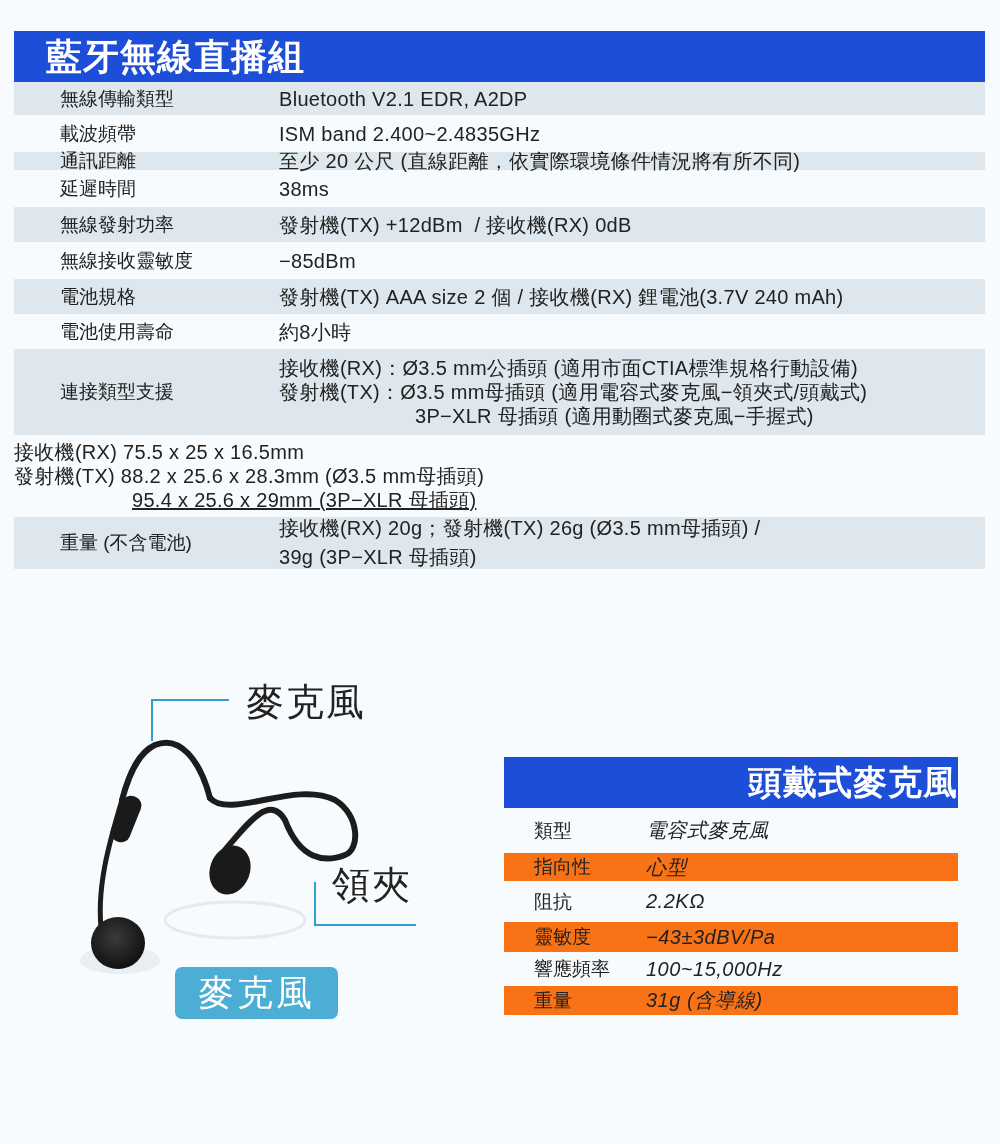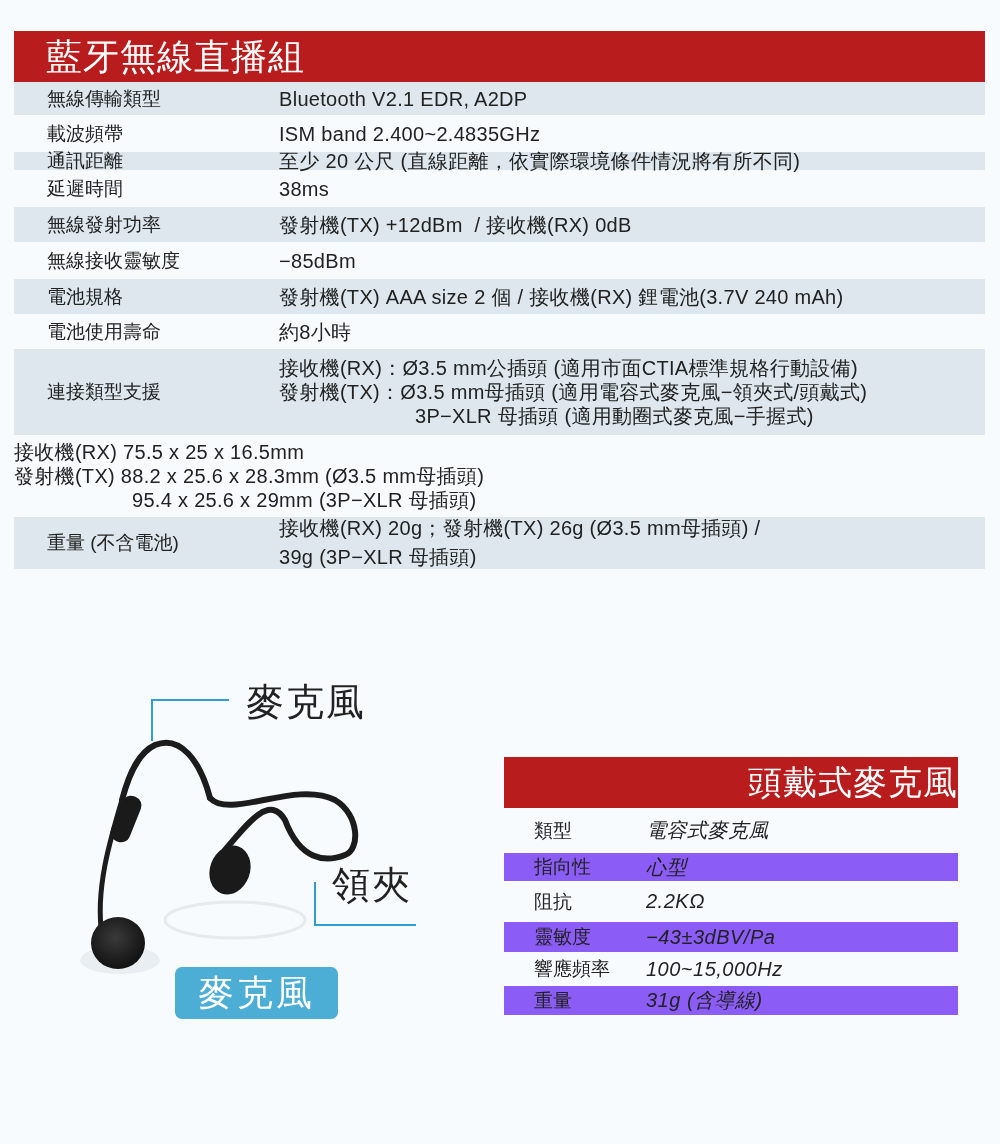--- a/index.html
+++ b/index.html
@@ -8,45 +8,45 @@
     background: #f8fbfd;
     font-family: "Liberation Sans", "DejaVu Sans", sans-serif;
     color: #222;
     position: relative;
     overflow: hidden;
   }
   .spec-table {
     position: absolute; left: 14px; top: 31px; width: 971px;
   }
   .table-header {
-    height: 51px; background: #b91c1c; color: #fff;
+    height: 51px; background: #1d4ed8; color: #fff;
     font-size: 36px; line-height: 51px; padding-left: 32px;
-    box-sizing: border-box; letter-spacing: 1px;
+    box-sizing: border-box; letter-spacing: 1px; font-weight: bold;
   }
   .row { display: flex; align-items: center; box-sizing: border-box; }
   .row.shaded { background: #dde7ed; }
   .row .label {
-    width: 265px; padding-left: 33px; box-sizing: border-box;
+    width: 265px; padding-left: 46px; box-sizing: border-box;
     font-size: 19px; color: #222;
   }
   .row .value {
     flex: 1; font-size: 20px; color: #222; line-height: 24px; letter-spacing: 0.3px;
   }
   .value .line { display: block; white-space: pre; }
   .value .indent1 { padding-left: 136px; }
-  .value .indent2 { padding-left: 118px; }
+  .value .indent2 { padding-left: 118px; text-decoration: underline; }
 
   .mic-table {
     position: absolute; left: 504px; top: 757px; width: 454px;
   }
   .mic-table .table-header {
     font-size: 34px; padding-left: 12px; height: 51px; line-height: 51px; text-align: right;
   }
   .mic-row { display: flex; align-items: center; }
-  .mic-row.shaded { background: #8b5cf6; }
+  .mic-row.shaded { background: #f97316; }
   .mic-row .label { width: 142px; padding-left: 30px; box-sizing: border-box; font-size: 19px; }
   .mic-row .value { font-size: 20px; letter-spacing: 0.5px; font-style: italic; }
 
   .callout-line { position: absolute; background: #2e9fd0; }
   .callout-text { position: absolute; font-size: 38px; color: #222; letter-spacing: 2px; }
   .mic-badge {
     position: absolute; left: 175px; top: 967px; width: 163px; height: 52px;
     background: #4caed4; border-radius: 7px; color: #fff; font-size: 36px;
     text-align: center; line-height: 52px; letter-spacing: 3px;
   }

